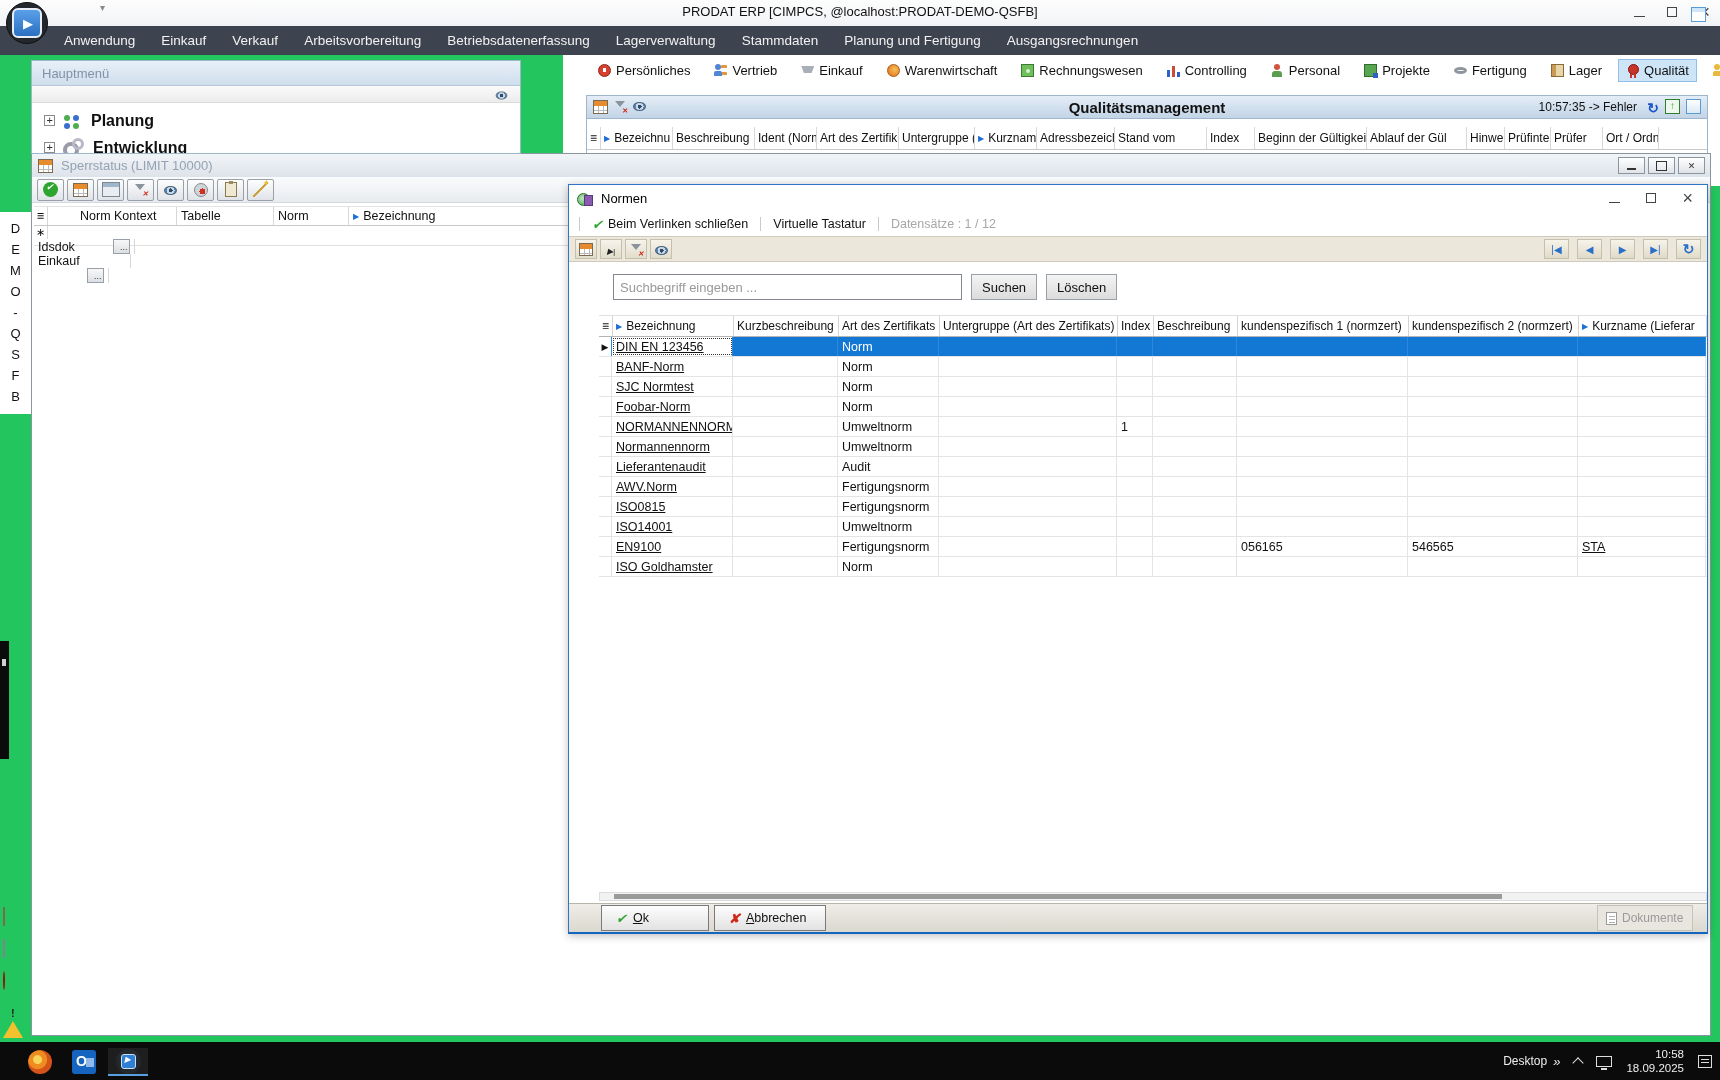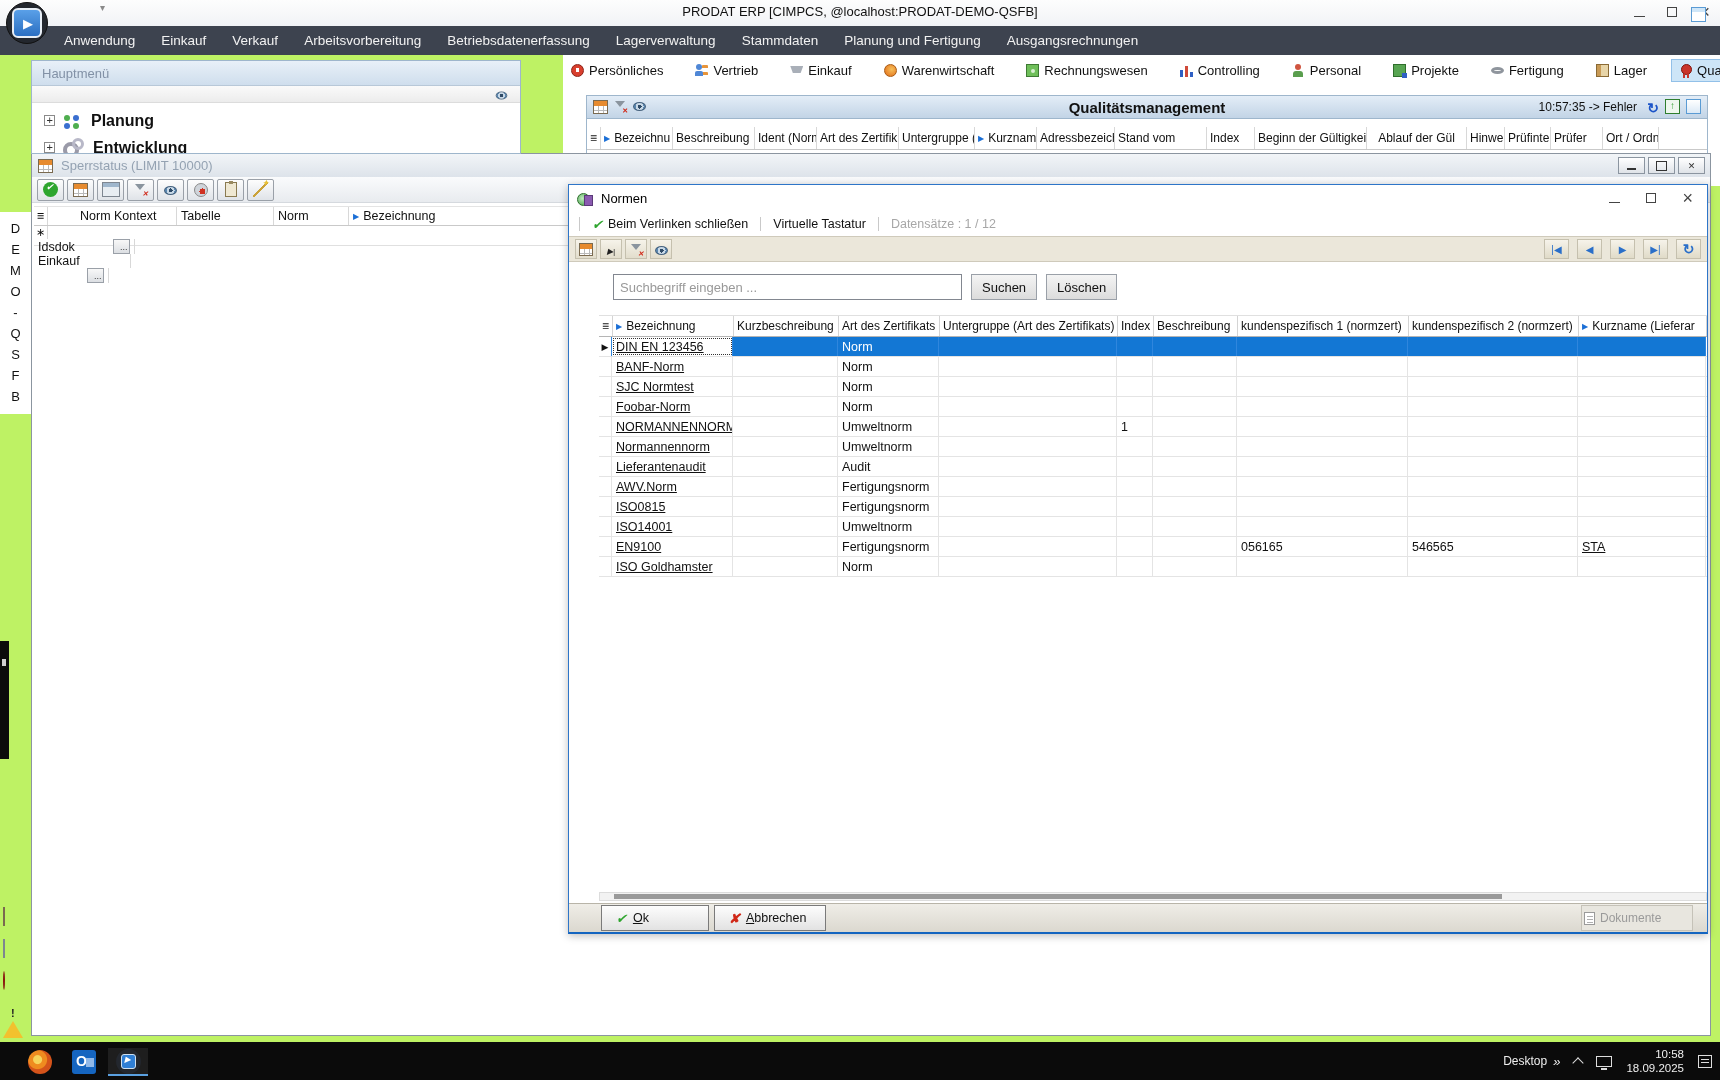--- a/index.html
+++ b/index.html
@@ -1,17 +1,17 @@
 <!DOCTYPE html>
 <html><head>
 <meta charset="utf-8">
 <style>
   html,body{margin:0;padding:0;background:#555;}
   *{box-sizing:border-box;font-family:"Liberation Sans",sans-serif;}
-  .screen{position:relative;width:1720px;height:1080px;background:#bef264;overflow:hidden;}
+  .screen{position:relative;width:1720px;height:1080px;background:#22c55e;overflow:hidden;}
 
   
   .titlebar{position:absolute;left:0;top:0;width:1720px;height:26px;background:linear-gradient(#fdfdfd,#f1f3f6);}
   .app-title{position:absolute;left:0;right:0;top:4px;text-align:center;font-size:13px;color:#111;}
   .qa-caret{position:absolute;left:100px;top:2px;color:#8a8a8a;font-size:10px;}
   .qa-caret::before{content:"▾";}
   .win-ctrls{position:absolute;right:10px;top:3px;display:flex;gap:22px;align-items:center;height:18px;}
   .wc-min{width:11px;height:1px;background:#444;margin-top:8px;}
   .wc-max{width:10px;height:10px;border:1px solid #444;}
   .wc-close{color:#444;font-size:14px;line-height:14px;}
@@ -37,21 +37,21 @@
      linear-gradient(#e78b2f,#e78b2f) 0 0/100% 5px no-repeat,
      repeating-linear-gradient(90deg,transparent 0 4px,#b9b9b9 4px 5px),
      repeating-linear-gradient(transparent 0 4px,#b9b9b9 4px 5px),#fff;}
   .winpane-ico{width:18px;height:15px;border:1px solid #7e8690;background:linear-gradient(#9fb6cc 0 4px,#e8edf2 4px);}
   .record-ico{width:13px;height:13px;border-radius:50%;background:radial-gradient(circle at 35% 35%,#f08070,#c22718);border:1px solid #8a1a10;}
   .warn-ico{width:0;height:0;border-left:10px solid transparent;border-right:10px solid transparent;border-bottom:17px solid #f2c12e;position:relative;}
   .warn-ico::after{content:"!";position:absolute;left:-2px;top:3px;font-size:11px;font-weight:bold;color:#222;}
 
   
   .tabpage{position:absolute;left:563px;top:55px;width:1157px;height:131px;background:#fff;}
-  .tabstrip{position:absolute;left:563px;top:55px;width:1157px;height:31px;background:#fff;display:flex;align-items:center;gap:16px;}
+  .tabstrip{position:absolute;left:563px;top:55px;width:1157px;height:31px;background:#fff;display:flex;align-items:center;padding-left:27px;gap:8px;}
   .mtab{display:flex;align-items:center;gap:5px;padding:3px 7px;font-size:13px;color:#111;border:1px solid transparent;white-space:nowrap;}
   .mtab.sel{background:#cde5f7;border-color:#92c0e8;}
   .tico{width:13px;height:13px;display:inline-block;position:relative;flex:0 0 13px;}
   .clock-icon{border-radius:50%;background:radial-gradient(circle at 50% 45%,#fff 0 2px,#d93f2e 2px);border:1px solid #8c1f14;}
   .people-icon::before{content:"";position:absolute;left:1px;top:0;width:6px;height:6px;border-radius:50%;background:#4f87d6;}
   .people-icon::after{content:"";position:absolute;left:0;top:7px;width:8px;height:5px;border-radius:2px 2px 0 0;background:#4f87d6;box-shadow:6px -7px 0 -1px #e8953a,6px 0 0 -1px #e8953a;}
   .cart-icon{background:#a9afb8;clip-path:polygon(0 15%,100% 15%,80% 70%,20% 70%);}
   .cart-icon::after{content:"";position:absolute;left:3px;bottom:0;width:3px;height:3px;border-radius:50%;background:#6a707a;box-shadow:5px 0 0 #6a707a;}
   .goods-icon{border-radius:50%;background:radial-gradient(circle at 60% 40%,#f6c05a,#e8832a 70%);border:1px solid #a85a12;}
   .money-icon{background:#6fbf5a;border:1px solid #3e7a33;}
@@ -153,21 +153,21 @@
   .no-row.sel .c.name{outline:1px dotted #333;outline-offset:-2px;}
   .no-row .ind{justify-content:center;}
   .no-row.sel .ind::before{content:"▶";font-size:9px;color:#111;}
   .no-scroll{position:absolute;left:30px;top:707px;width:1108px;height:9px;background:#f2f2f2;border:1px solid #dcdcdc;}
   .no-scroll .thumb{position:absolute;left:14px;top:1px;width:888px;height:5px;background:#9a9a9a;}
   .no-footer{position:absolute;left:0;top:718px;right:0;height:29px;background:linear-gradient(#efede7,#dbd8cf);border-top:1px solid #b8b4a8;display:flex;align-items:center;padding:0 6px;}
   .fbtn{height:26px;display:flex;align-items:center;gap:6px;padding:0 14px;border:1px solid #7a7a7a;background:linear-gradient(#fdfdfd,#e2e2e2);font-size:12.5px;color:#111;}
   .fbtn.okb{margin-left:26px;width:108px;}
   .fbtn.cancelb{margin-left:5px;width:112px;}
   .cross-ico::before{content:"✘";color:#d02818;font-size:13px;font-weight:bold;}
-  .doc-btn{margin-left:auto;margin-right:8px;height:26px;width:112px;display:flex;align-items:center;gap:5px;padding:0 2px;border:1px solid #c5c2b8;background:#e8e6df;color:#9a9a9a;font-size:12px;}
+  .doc-btn{margin-left:auto;margin-right:8px;height:26px;width:96px;display:flex;align-items:center;gap:5px;padding:0 8px;border:1px solid #c5c2b8;background:#e8e6df;color:#9a9a9a;font-size:12px;}
   .doc-ico{width:11px;height:13px;border:1px solid #9a9a9a;background:#fff;position:relative;}
   .doc-ico::before{content:"";position:absolute;left:2px;top:3px;width:6px;height:1px;background:#b0b0b0;box-shadow:0 3px 0 #b0b0b0,0 6px 0 #b0b0b0;}
 
   
   .haupt{position:absolute;left:31px;top:60px;width:490px;height:94px;background:#fff;border:1px solid #9eb6cc;overflow:hidden;}
   .hm-head{height:25px;background:linear-gradient(#e8f0f8,#cfdeed);border-bottom:1px solid #b8c8d8;display:flex;align-items:center;padding-left:10px;font-size:13px;color:#8291a6;}
   .hm-toolbar{height:17px;background:linear-gradient(#fafafa,#ececec);border-bottom:1px solid #dcdcdc;position:relative;}
   .hm-toolbar .eye-ico{position:absolute;right:12px;top:3px;transform:scale(.9);}
   .hm-tree{padding:4px 0 0 12px;}
   .hm-item{display:flex;align-items:center;gap:8px;height:27px;}
@@ -343,21 +343,21 @@
         </div>
         <div class="hc" style="width: 92px;">
           <span>Stand vom</span>
         </div>
         <div class="hc" style="width: 48px;">
           <span>Index</span>
         </div>
         <div class="hc" style="width: 112px;">
           <span>Beginn der Gültigkeit</span>
         </div>
-        <div class="hc" style="width: 100px; justify-content: center;">
+        <div class="hc" style="width: 100px;">
           <span>Ablauf der Gül</span>
         </div>
         <div class="hc" style="width: 38px;">
           <span>Hinweis</span>
         </div>
         <div class="hc" style="width: 46px;">
           <span>Prüfinter</span>
         </div>
         <div class="hc" style="width: 52px;">
           <span>Prüfer</span>

